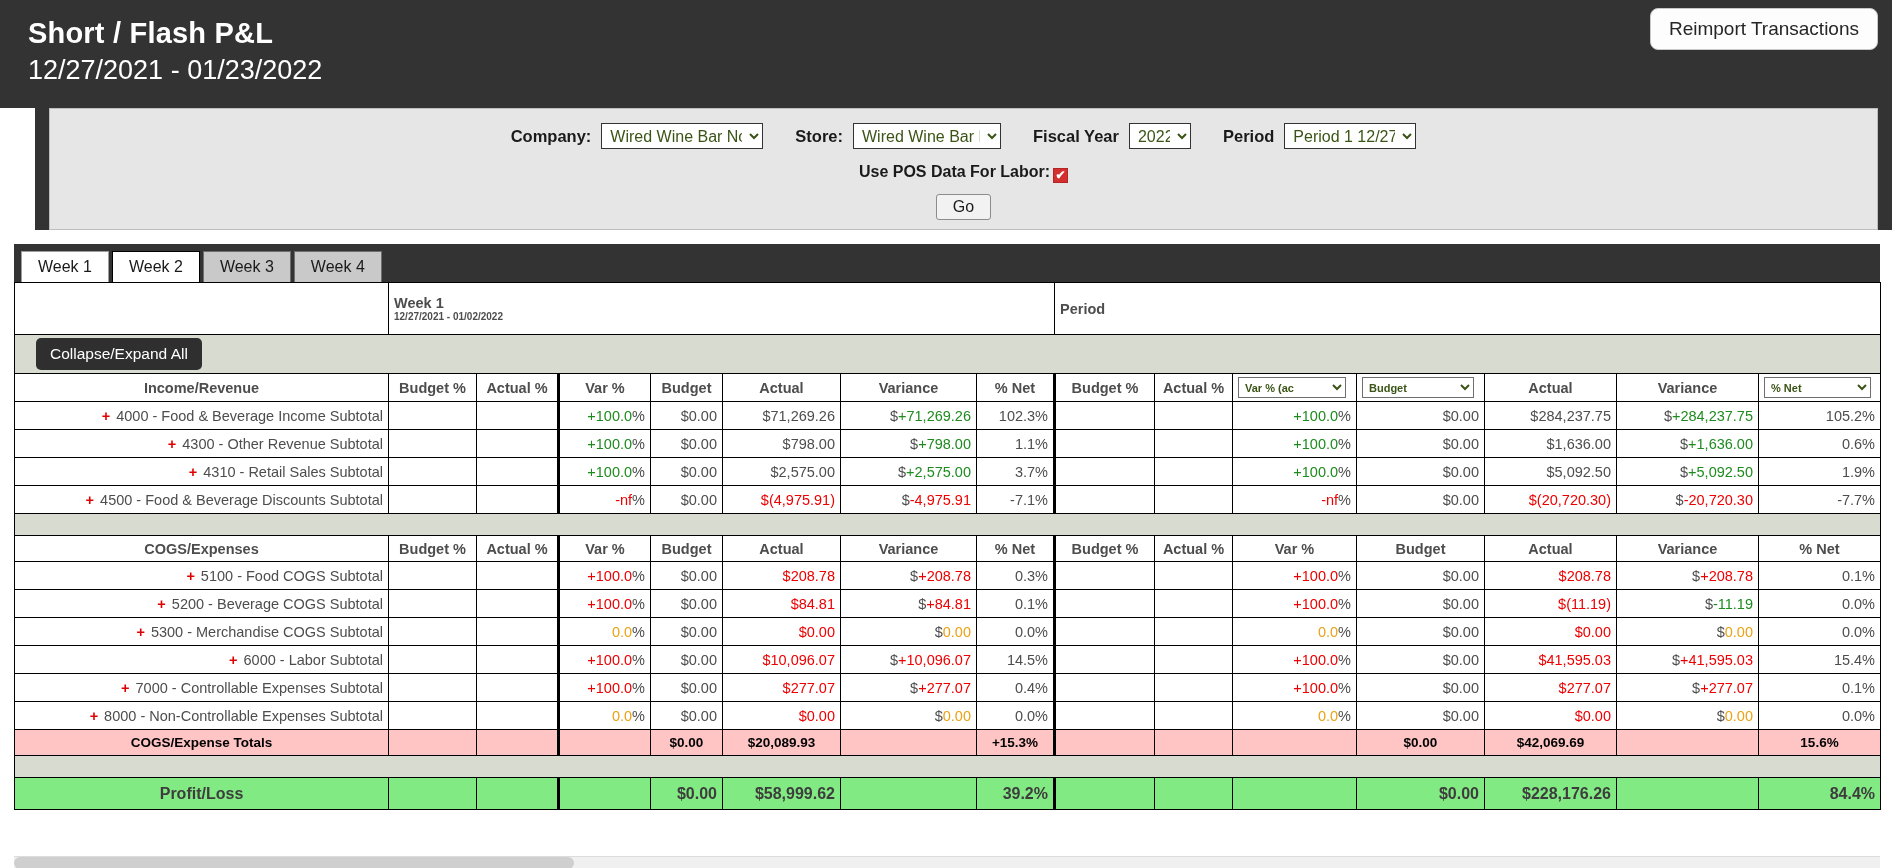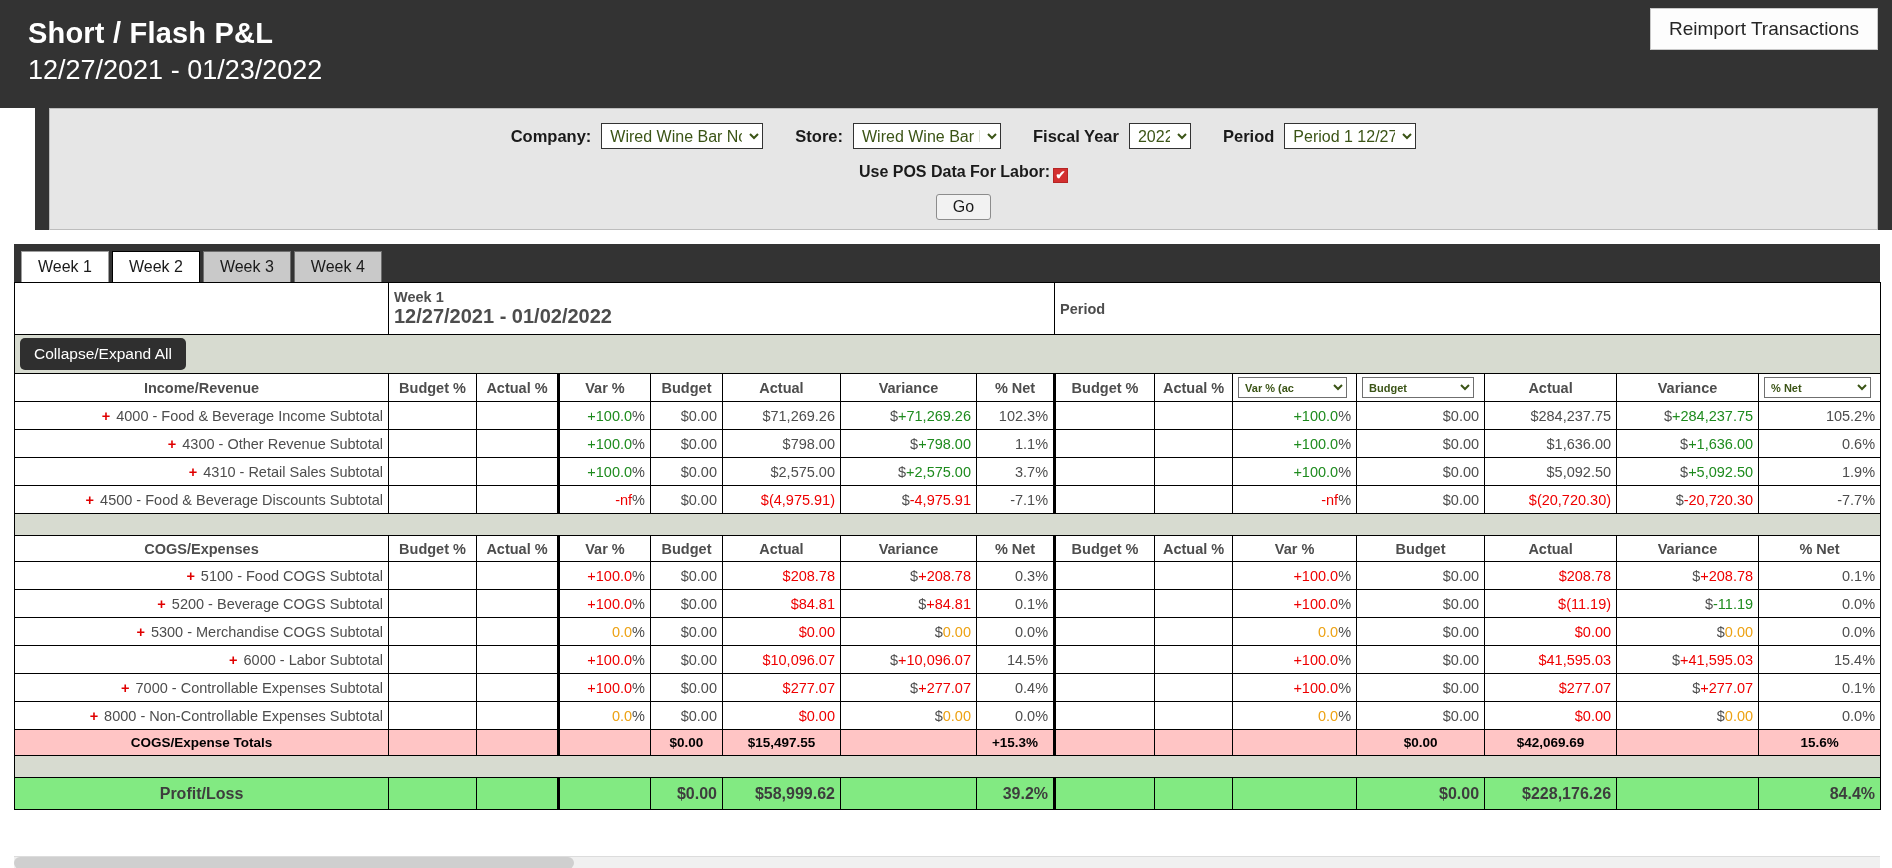--- a/index.html
+++ b/index.html
@@ -31,21 +31,21 @@
     font-weight: 400;
     line-height: 36px;
     color: #ffffff;
   }
   .reimport-btn {
     position: absolute;
     top: 8px; right: 14px;
     background: #fdfdfd;
     color: #262626;
     border: 1px solid #c8c8c8;
-    border-radius: 0;
+    border-radius: 8px;
     font-size: 19px;
     font-family: "Liberation Sans", sans-serif;
     padding: 9px 18px;
     cursor: pointer;
   }
 
   
   .filter-wrap {
     background: #333333;
     padding: 0 14px 0 14px;
@@ -162,38 +162,39 @@
     border: 1px solid #000000;
     padding: 3px 5px;
     font-weight: normal;
     vertical-align: middle;
     overflow: hidden;
     white-space: nowrap;
   }
 
   tr.range-row td { height: 52px; background: #ffffff; }
   .range-title { font-weight: bold; font-size: 14.5px; color: #4d4d4d; }
-  .range-sub { font-weight: bold; font-size: 20px; color: #4d4d4d; }
+  .range-sub { font-weight: bold; font-size: 10px; color: #4d4d4d; }
 
   tr.spacer-row td {
     background: #d7dbd0;
     height: 38px;
     border-left: 1px solid #000;
     border-right: 1px solid #000;
     border-top: none; border-bottom: none;
   }
   .collapse-btn {
     background: #2f2f2f;
     color: #ffffff;
     border: none;
     border-radius: 5px;
     font-family: "Liberation Sans", sans-serif;
     font-size: 15.5px;
     padding: 7px 14px;
     cursor: pointer;
+    margin-left: 16px;
   }
 
   tr.colhdr td { font-weight: bold; color: #4d4d4d; height: 26px; background:#fff; }
   tr.datarow td { height: 28px; background: #ffffff; }
 
   .ind { font-weight: bold; color: #4d4d4d; text-align: right; }
   .plus { color: #e00000; font-weight: bold; margin-right: 6px; }
   .num { text-align: right; font-weight: bold; }
   .lbl-left { text-align: center; }
 
@@ -570,21 +571,21 @@
       <td class="num"><span class="sgn-d">$</span><span class="o">0.00</span></td>
       <td class="num d">0.0%</td>
     </tr>
 
     <tr class="cogs-total">
       <td class="lbl-left">COGS/Expense Totals</td>
       <td></td>
       <td></td>
       <td class="thick-l"></td>
       <td class="lbl-left">$0.00</td>
-      <td class="lbl-left">$15,497.55</td>
+      <td class="lbl-left">$20,089.93</td>
       <td></td>
       <td class="lbl-left g">+15.3%</td>
       <td class="thick-l"></td>
       <td></td>
       <td></td>
       <td class="lbl-left">$0.00</td>
       <td class="lbl-left">$42,069.69</td>
       <td></td>
       <td class="lbl-left">15.6%</td>
     </tr>

